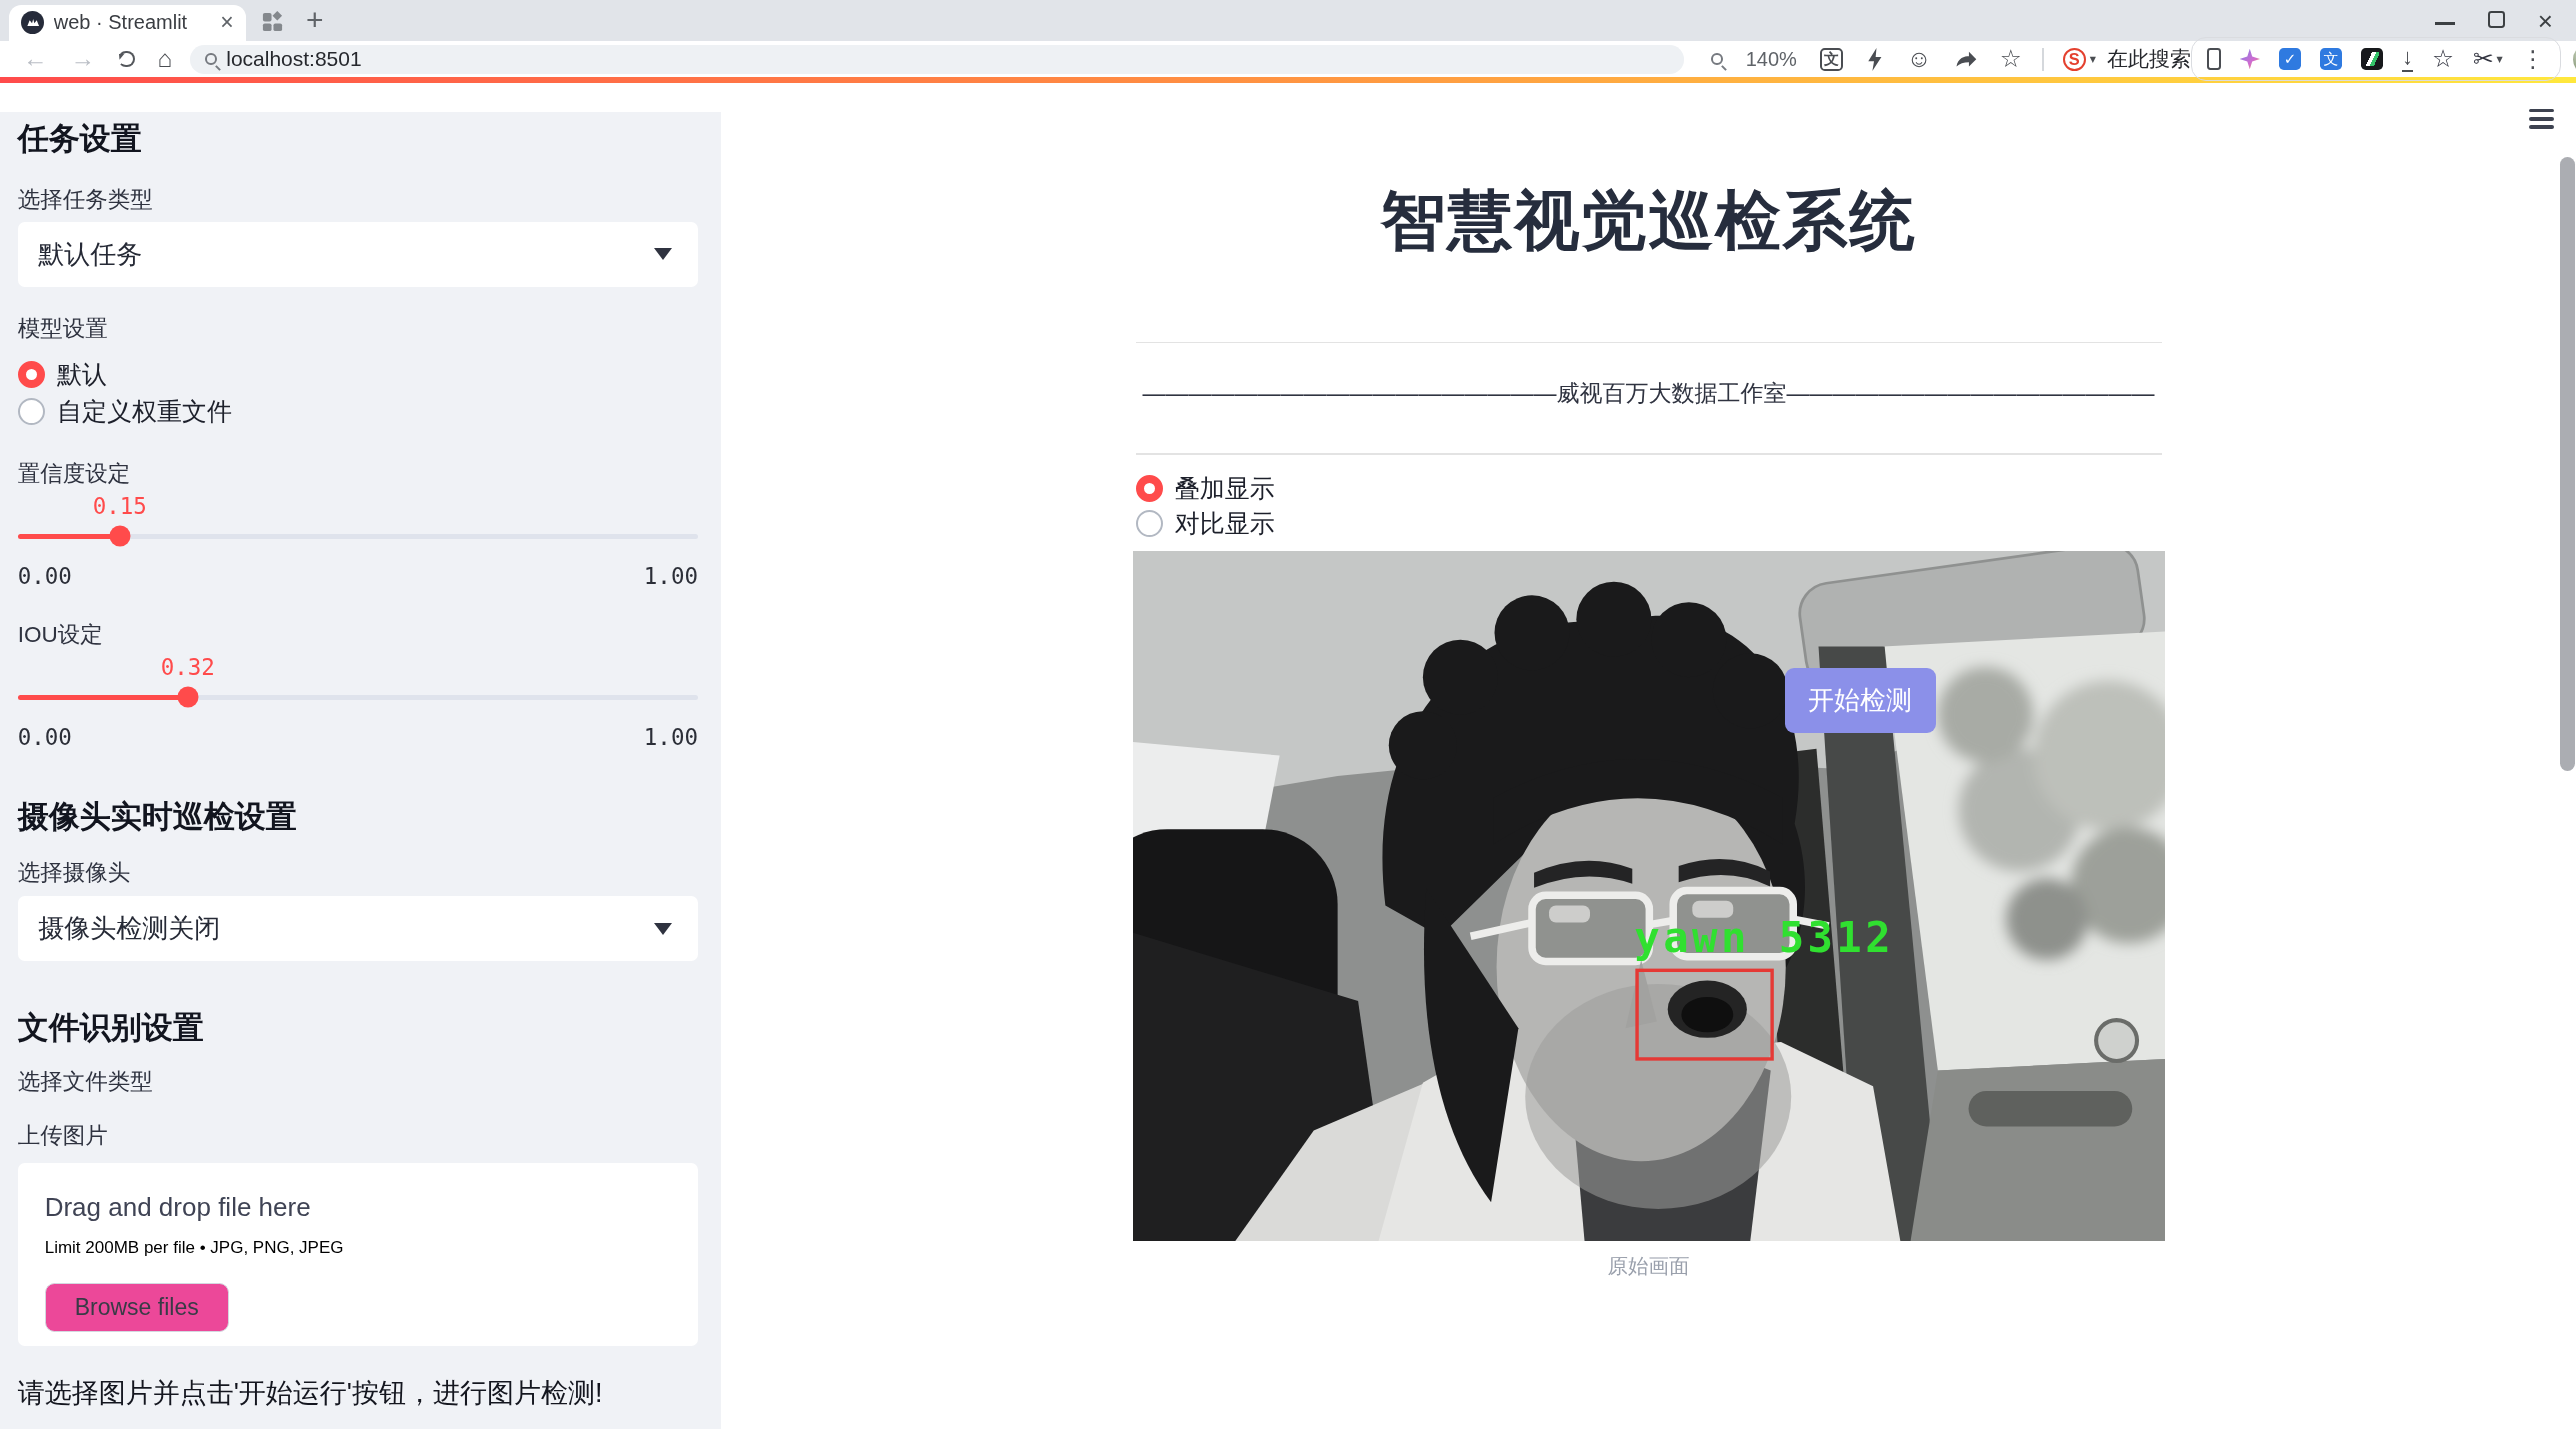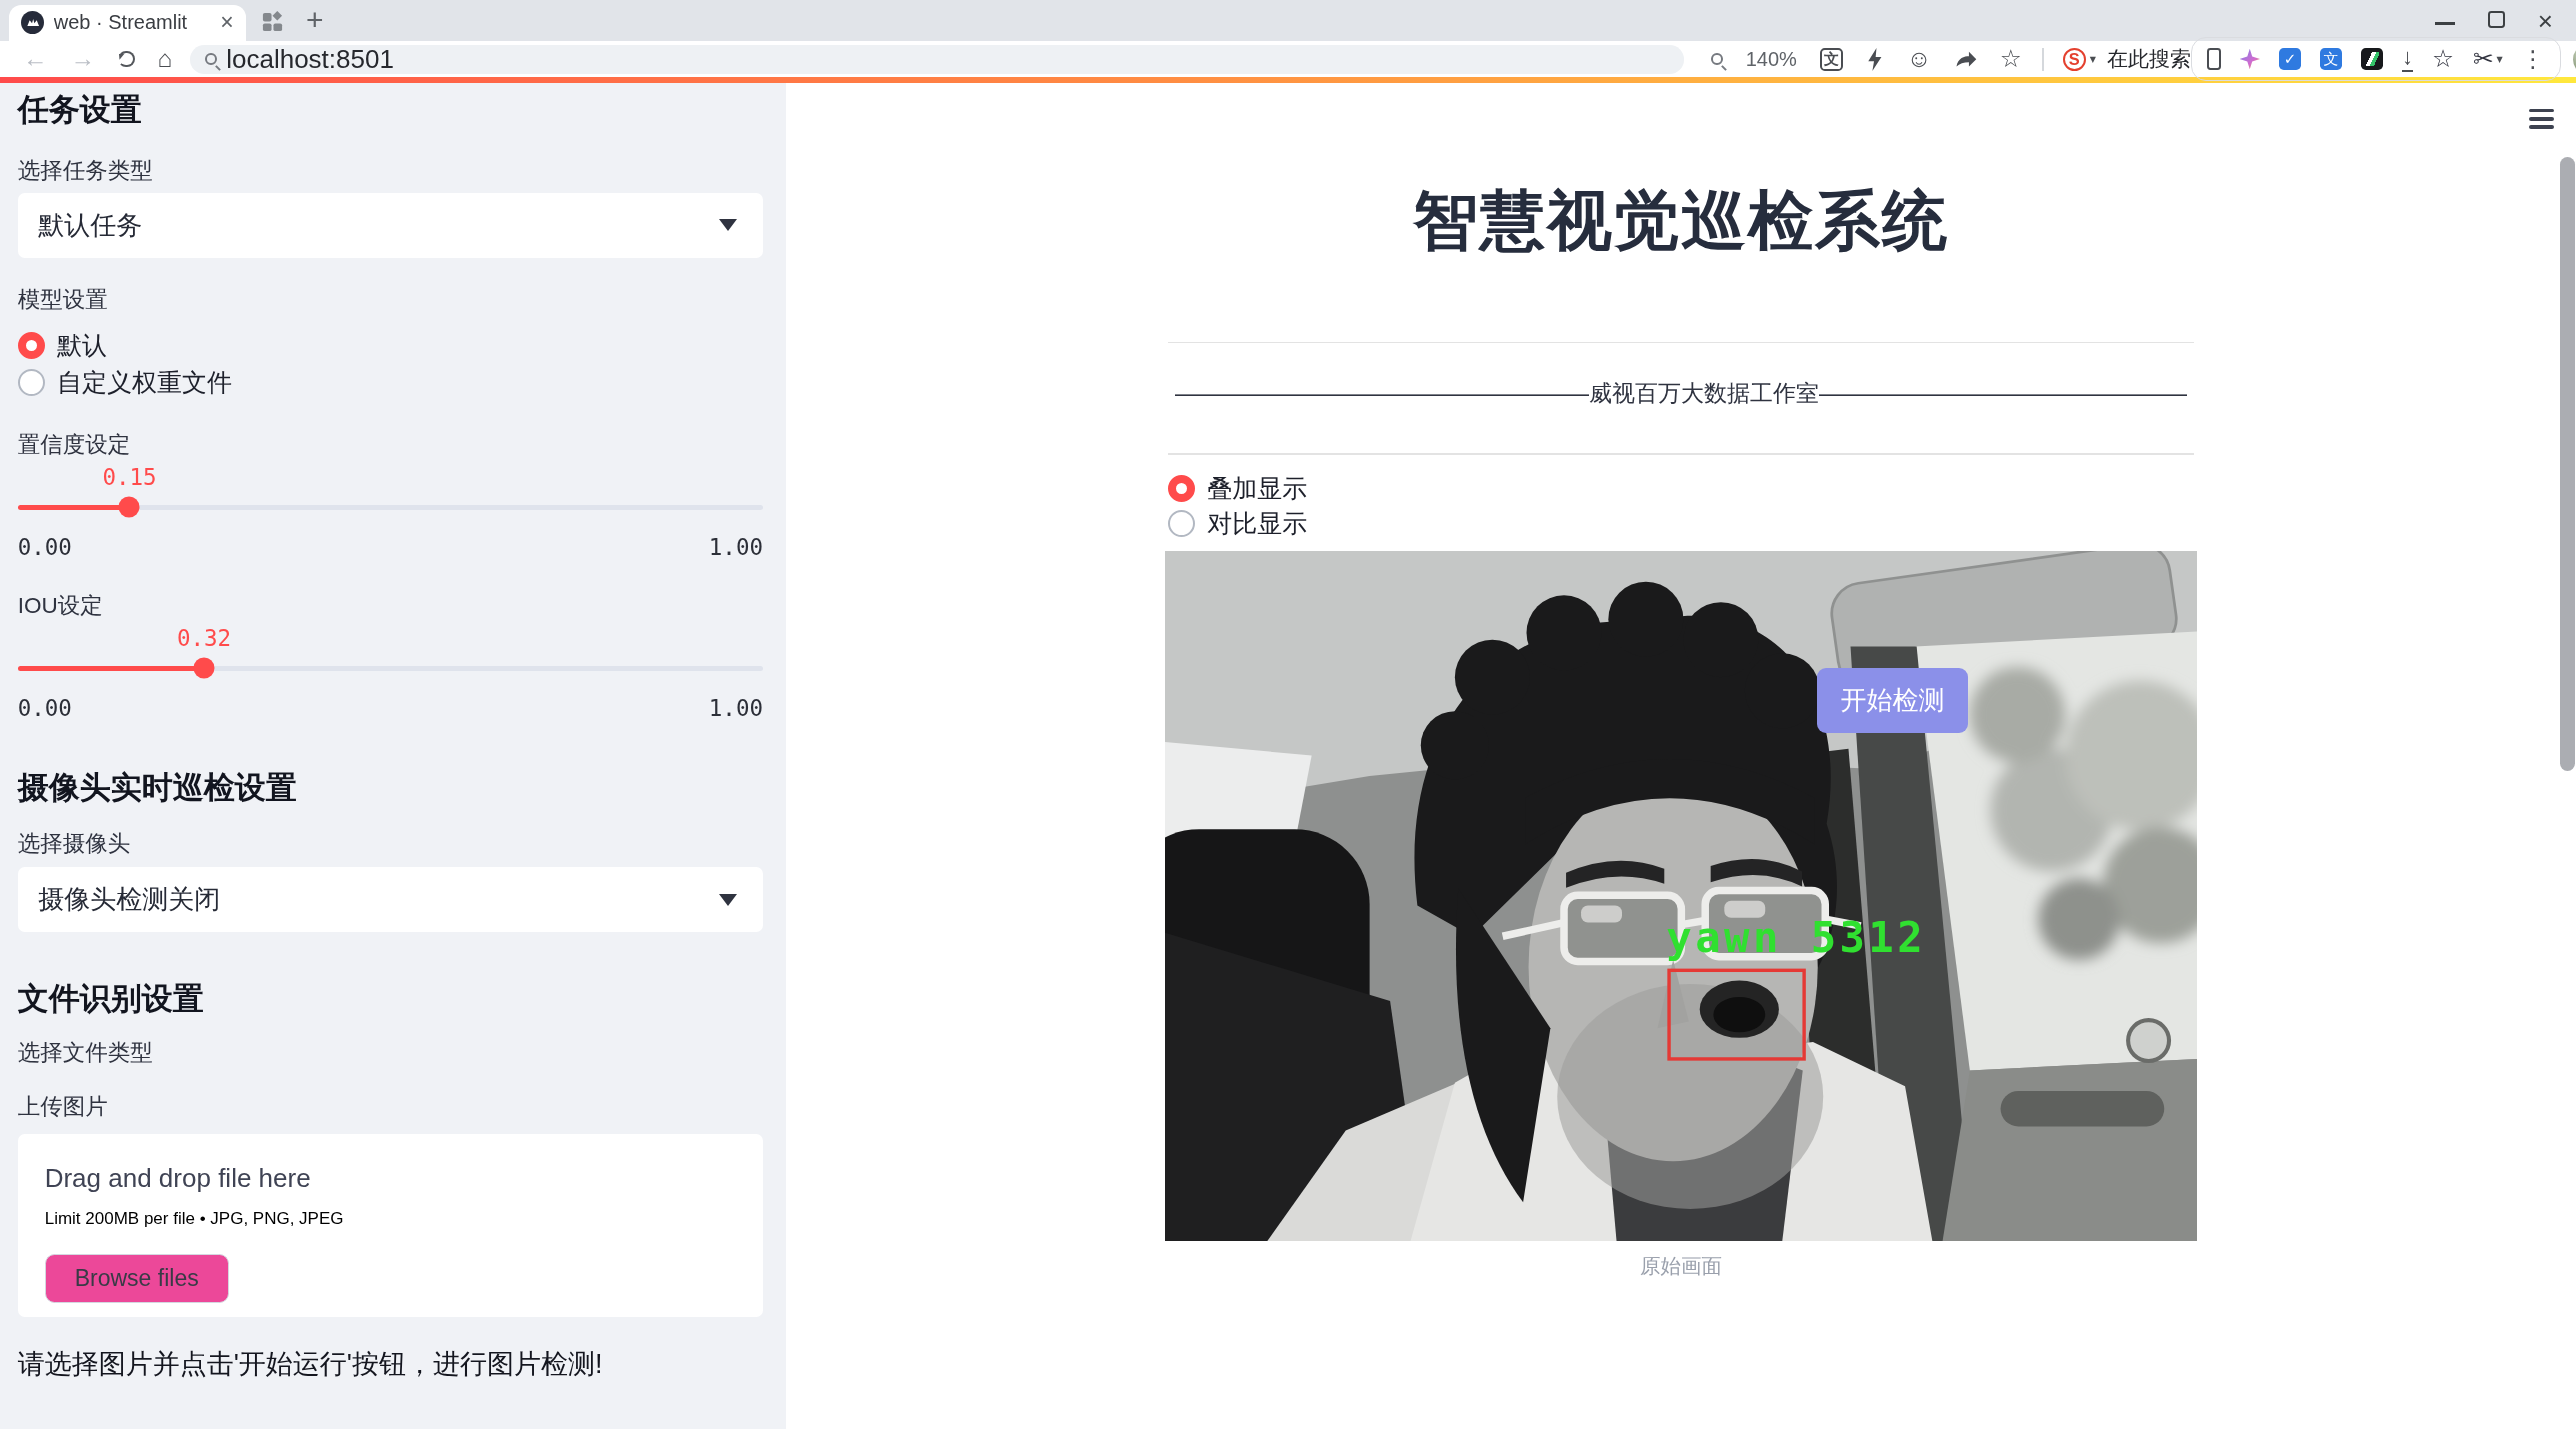--- a/index.html
+++ b/index.html
@@ -24,21 +24,21 @@
 
   .toolbar{position:relative;height:36px;background:#fff;display:flex;align-items:center;}
   .nav-ic{font-size:24.6px;color:#54575c;line-height:1;flex:none;}
   .nav-ic.dis{color:#babec5;}
   .reload{width:16.4px;height:16.4px;border:2.7px solid #54575c;border-radius:50%;border-left-color:transparent;flex:none;position:relative;}
   .reload::after{content:"";position:absolute;left:-4.8px;top:-2.7px;border:4.8px solid transparent;border-right-color:#54575c;transform:rotate(40deg);}
   .urlbar{margin-left:17.7px;width:1494px;height:29px;border-radius:14.3px;background:#eef1f4;
     display:flex;align-items:center;padding:0 15px;gap:9.5px;flex:none;}
   .mag{width:11.6px;height:11.6px;border:2px solid #767a80;border-radius:50%;position:relative;flex:none;}
   .mag::after{content:"";position:absolute;width:2px;height:6.1px;background:#767a80;left:10.2px;top:9.5px;transform:rotate(-45deg);}
-  .url{font-size:26px;color:#26282d;}
+  .url{font-size:21px;color:#26282d;}
   .zoomind{display:flex;align-items:center;gap:23px;margin-left:27px;color:#5f6368;font-size:20px;flex:none;}
   .tb{margin-left:23px;flex:none;display:flex;align-items:center;justify-content:center;color:#4a4d52;}
   .transbox{width:23px;height:23px;border:2px solid #4a4d52;border-radius:4.8px;font-size:15px;display:flex;align-items:center;justify-content:center;font-weight:bold;}
   .glyph{font-size:24.6px;line-height:1;}
   .vsep{width:1.4px;height:23px;background:#d5d8dc;margin-left:20.5px;flex:none;}
   .sogou{margin-left:19px;display:flex;align-items:center;gap:4.1px;flex:none;}
   .sogou i{width:23px;height:23px;border:2px solid #e4402e;border-radius:50%;color:#e4402e;font-style:normal;
     font-weight:bold;font-size:16.4px;display:flex;align-items:center;justify-content:center;}
   .sogou b{font-size:12.3px;color:#4a4d52;}
   .searchhere{margin-left:11px;font-size:21px;color:#26282d;flex:none;}
@@ -54,21 +54,21 @@
   .dl{position:relative;font-size:22px;color:#4a4d52;line-height:1;padding-bottom:2.7px;border-bottom:2.7px solid #4a4d52;}
   .cutcaret{display:flex;align-items:center;gap:2.7px;}
   .kebab{font-size:23px;color:#4a4d52;}
   .avatar{width:31px;height:31px;border-radius:50%;flex:none;margin-right:13.6px;
     background:radial-gradient(circle at 40% 32%,#dfe7d6,#97a689 55%,#4e5a46);}
 
   .decoration{height:5.5px;background:linear-gradient(90deg,#ff4b4b 0%,#ff8c42 45%,#ffe83d 100%);}
 
   
   .app{position:absolute;top:83px;left:0;right:0;bottom:0;display:flex;}
-  .sidebar{width:786px;flex:none;background:#f0f2f6;padding:0 23px 0 17.7px;overflow:hidden;}
+  .sidebar{width:721px;flex:none;background:#f0f2f6;padding:0 23px 0 17.7px;overflow:hidden;margin-top:29px;}
   .sb-h2{font-size:31px;font-weight:bold;color:#12151f;line-height:1.25;}
   .sb-label{font-size:22.5px;color:#2f3340;}
   .sel{height:65px;background:#fff;border-radius:6.8px;display:flex;align-items:center;
     justify-content:space-between;padding:0 26px 0 20.5px;}
   .sel span{font-size:26px;color:#262a36;}
   .caret{width:0;height:0;border-left:9.5px solid transparent;border-right:9.5px solid transparent;border-top:12.3px solid #2f3340;}
   .radio-row{display:flex;align-items:center;gap:12.3px;height:31px;}
   .rdot{width:27px;height:27px;border-radius:50%;background:#fff;flex:none;}
   .rdot.on{border:8.9px solid #ff4b4b;}
   .rdot.off{border:2.7px solid #b2b8c2;}

